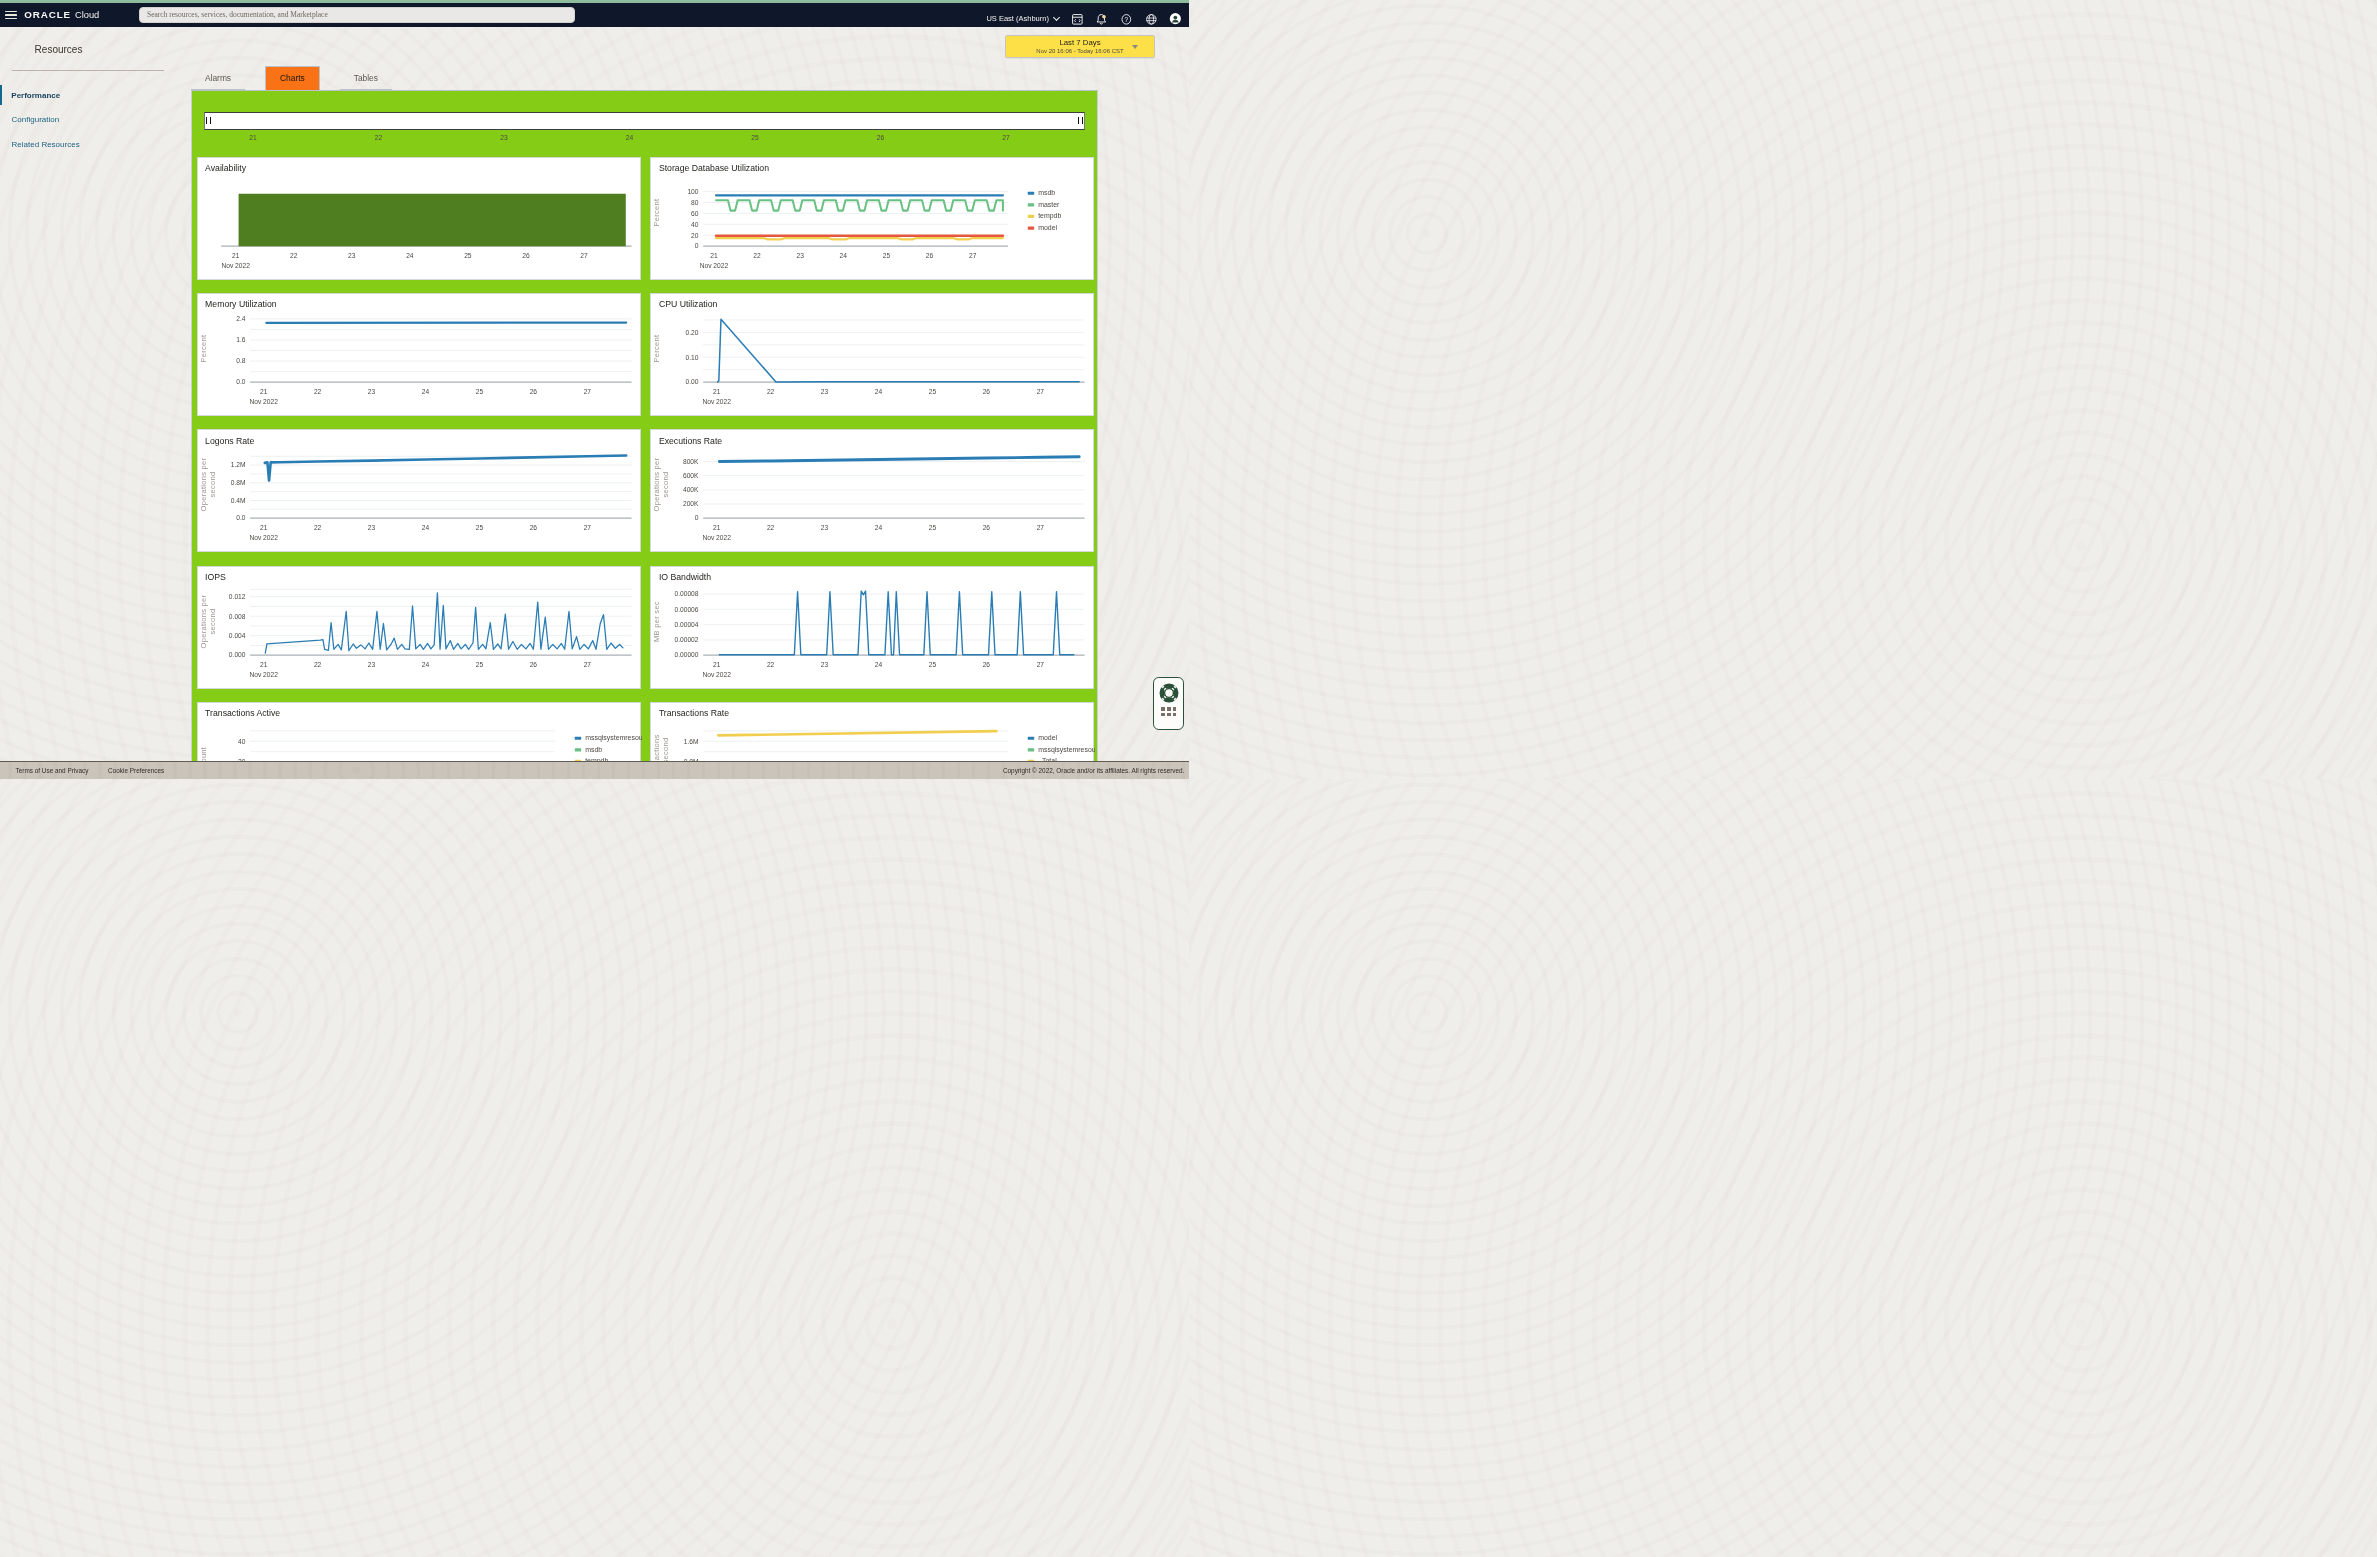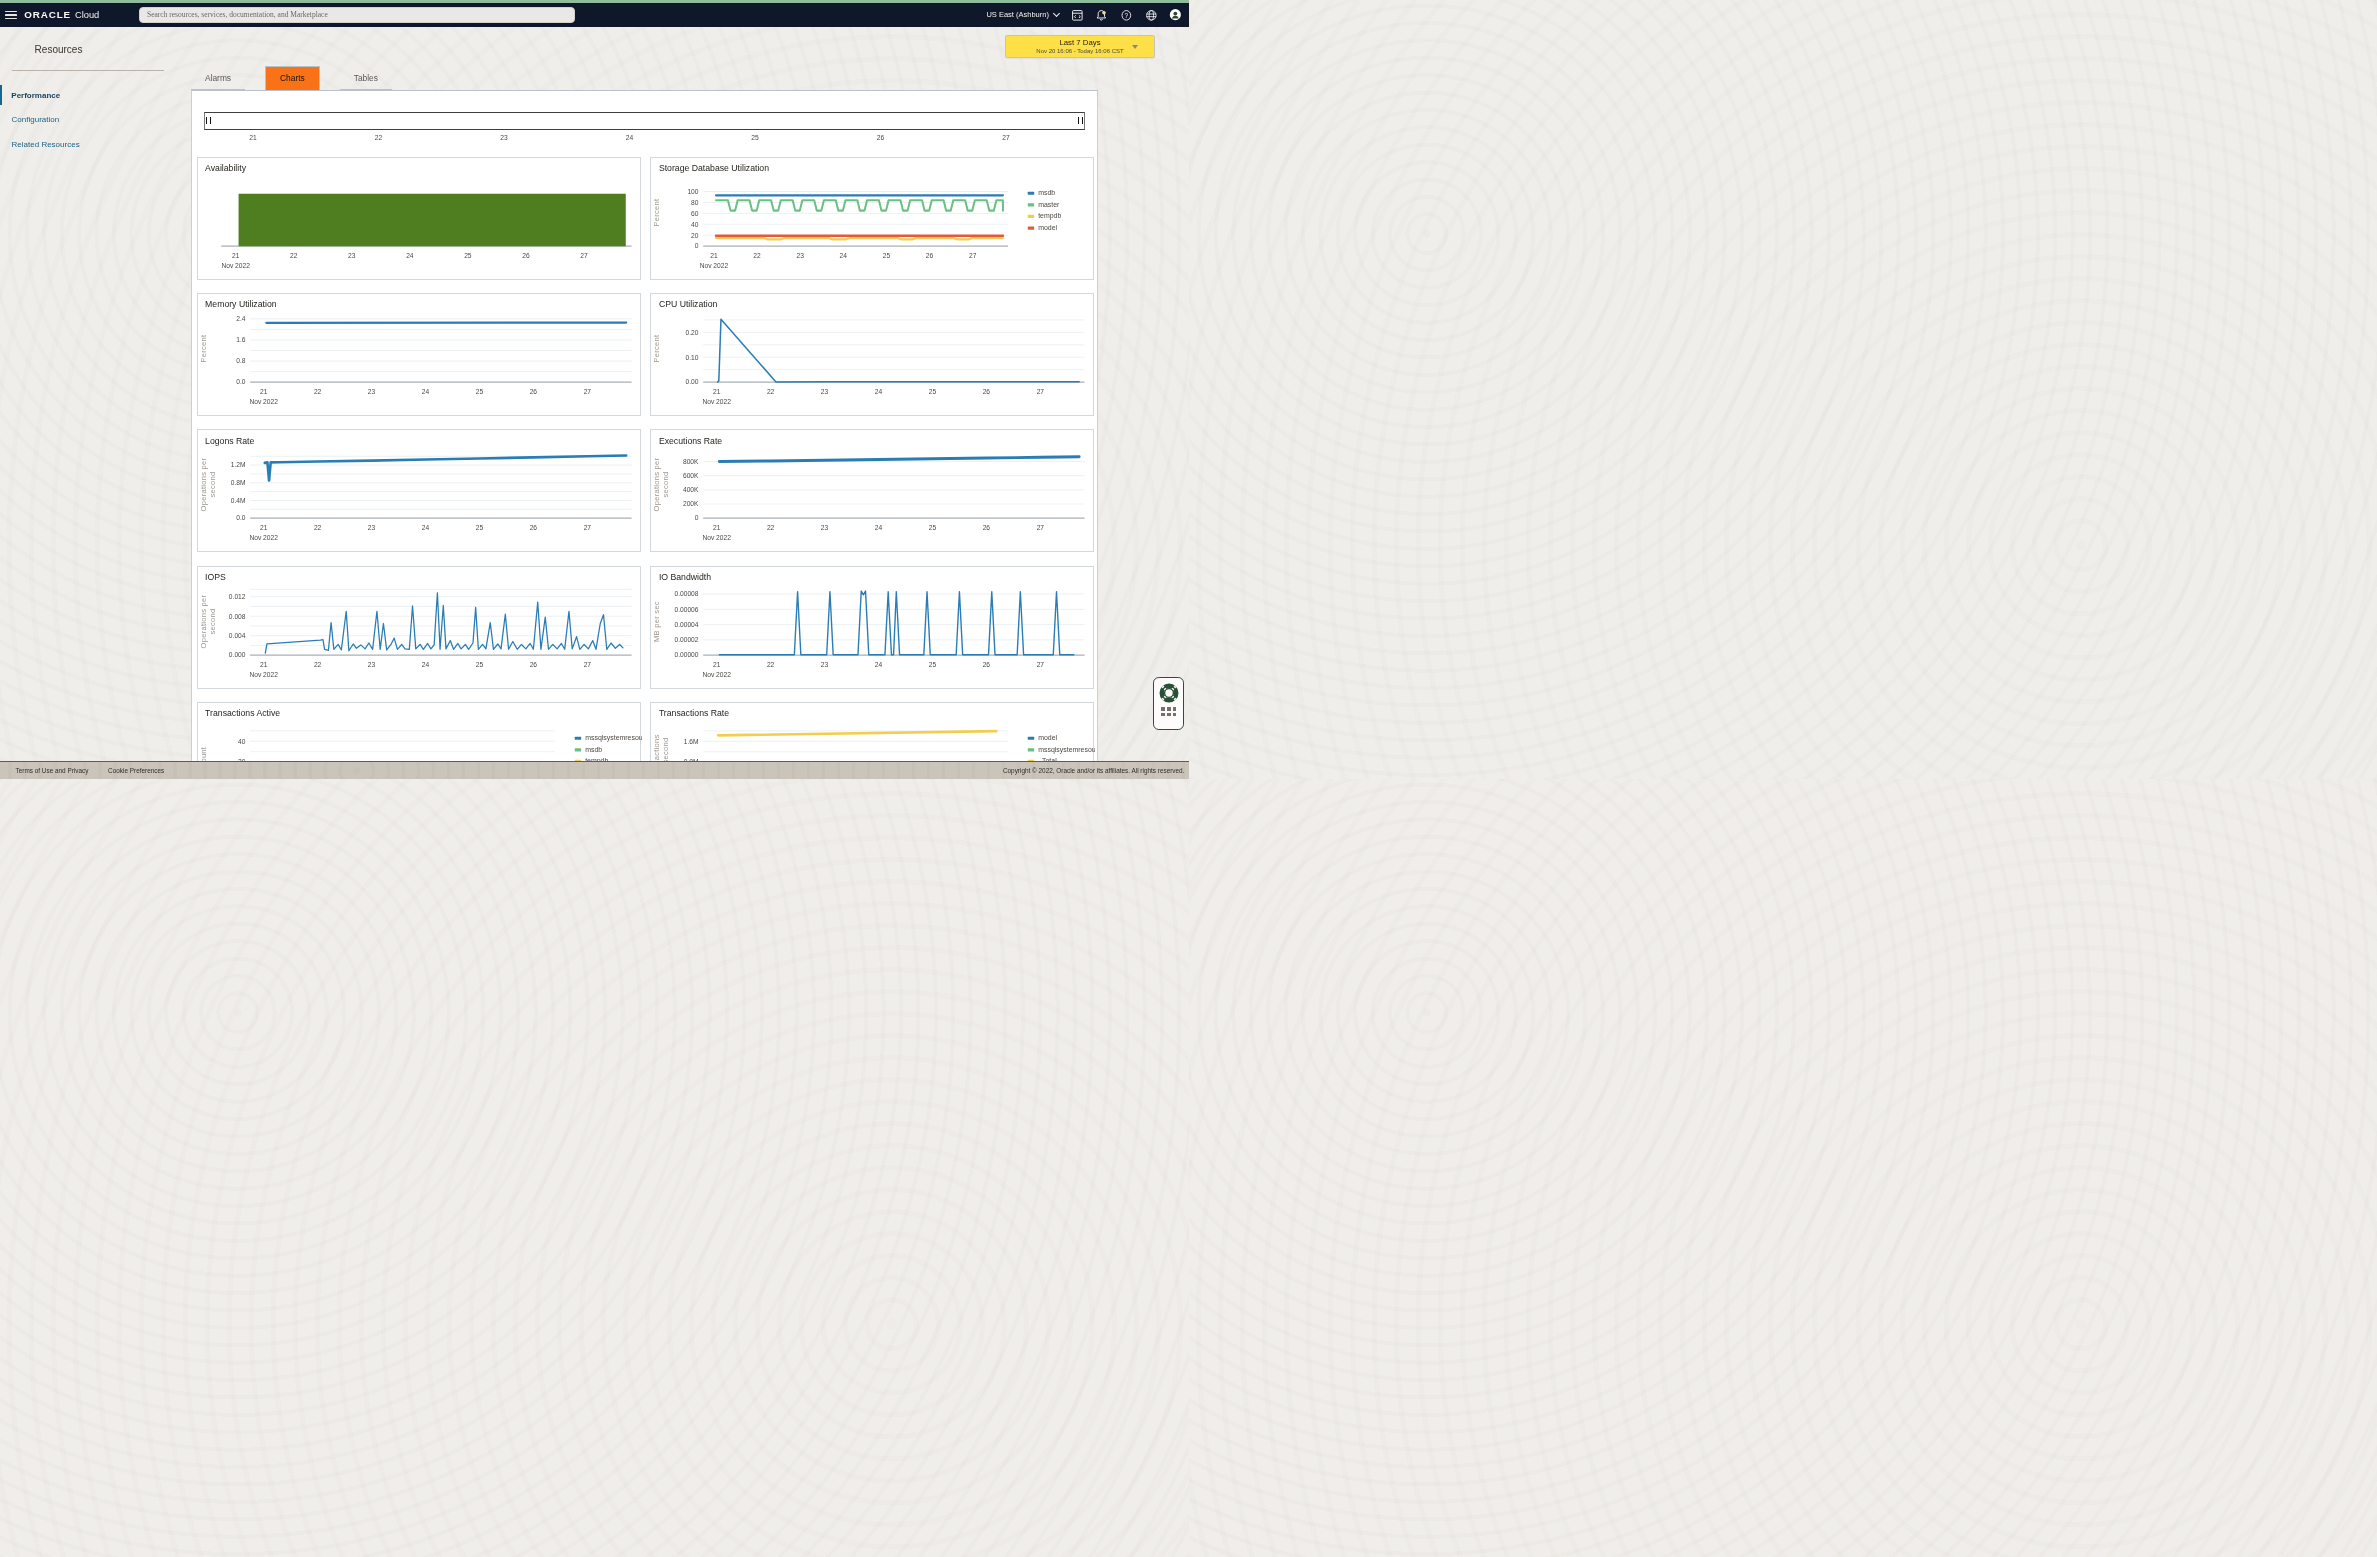--- a/index.html
+++ b/index.html
@@ -11,21 +11,21 @@
   .topstrip{height:2.9px;background:#8fbc9d;}
   .header{height:24px;background:#0f172a;display:flex;align-items:center;position:relative;color:#fff;}
   .hamburger{width:12px;height:8.7px;display:flex;flex-direction:column;justify-content:space-between;margin-left:5.2px;cursor:pointer;}
   .hamburger span{display:block;height:1.5px;background:#e9e5df;border-radius:0.6px;}
   .logo{margin-left:7px;display:flex;align-items:baseline;white-space:nowrap;}
   .logo .l1{font-size:9.8px;font-weight:bold;letter-spacing:0.9px;color:#fbfaf8;}
   .logo .l2{font-size:9.3px;font-weight:300;margin-left:4px;color:#f3f1ed;}
   .search{position:absolute;left:139px;top:4px;width:436px;height:16px;background:#e9e8e6;border:0.6px solid #d5d2ce;
     border-radius:4px;font-size:7.5px;color:#555049;padding:0 7px;box-sizing:border-box;outline:none;font-family:Liberation Serif, serif;}
   .search::placeholder{color:#6d6862;}
-  .hdr-right{position:absolute;right:7px;top:0;height:24px;display:flex;align-items:center;gap:12px;}
+  .hdr-right{position:absolute;right:7px;top:0;height:32px;display:flex;align-items:center;gap:12px;}
   .region{display:flex;align-items:center;gap:4.6px;font-size:7.5px;color:#f4f2ee;cursor:pointer;}
   .chev{width:4px;height:4px;border-right:0.9px solid #f4f2ee;border-bottom:0.9px solid #f4f2ee;transform:rotate(45deg);margin-top:-2.3px;}
   .hicon{width:12.7px;height:12.7px;display:flex;align-items:center;justify-content:center;cursor:pointer;position:relative;}
   
   .sidebar{position:absolute;left:0;top:27px;width:174px;}
   .sidebar h1{margin:17.4px 0 0 11.6px;font-size:10px;font-weight:400;color:#3a362f;padding-left:23px;}
   .side-divider{margin:15px 0 0 11.6px;width:152px;border-top:0.6px solid #b9b3ab;}
   .sidenav{margin-top:14px;}
   .sidenav .item{padding:5.2px 0 5.2px 11.6px;font-size:8px;color:#1e6484;cursor:pointer;margin-bottom:5.2px;}
   .sidenav .item.active{border-left:2.3px solid #13688c;padding-left:9.3px;color:#163f5c;font-weight:bold;}
@@ -34,21 +34,21 @@
     border-radius:2.3px;box-shadow:0 0.6px 1.2px rgba(0,0,0,0.06);cursor:pointer;text-align:center;z-index:3;}
   .datebox .d1{font-size:7.8px;color:#26221d;margin-top:2.3px;}
   .datebox .d2{font-size:6px;color:#4c4741;margin-top:0.6px;}
   .datebox .tri{position:absolute;right:16px;top:8.7px;width:0;height:0;border-left:3.5px solid transparent;
     border-right:3.5px solid transparent;border-top:4px solid #8b8680;}
   
   .tabs{position:absolute;left:191px;top:66px;display:flex;align-items:flex-end;height:24px;z-index:2;gap:20px;}
   .tab{padding:0 14px;line-height:22px;font-size:8.4px;color:#5d5952;cursor:pointer;border-bottom:0.6px solid #b9c2cb;}
   .tab.active{background:#f97316;border:0.6px solid #b9c2cb;border-bottom:none;line-height:23px;font-weight:normal;color:#17140f;}
   
-  .panel{position:absolute;left:191px;top:90px;width:907px;height:672px;background:#ffffff;
+  .panel{position:absolute;left:191px;top:90px;width:907px;height:672px;background:#84cc16;
     border:0.6px solid #c9cfd4;border-top:0.6px solid #b9c2cb;box-sizing:border-box;overflow:hidden;z-index:1;}
   .slider-row{margin:21px 11.6px 0 11.6px;height:15.6px;background:#fff;border-top:1.4px solid #3e3e3e;
     border-bottom:1.4px solid #3e3e3e;border-left:0.6px solid #777;border-right:0.6px solid #777;position:relative;cursor:ew-resize;}
   .handle{position:absolute;top:4px;width:2.9px;height:7px;border-left:0.9px solid #111;border-right:0.9px solid #111;}
   .handle.left{left:1.7px;} .handle.right{right:1.7px;}
   .slider-ticks{position:relative;height:11.6px;margin:4px 11.6px 0 11.6px;font-size:6.7px;color:#4c4843;}
   .slider-ticks span{position:absolute;transform:translateX(-50%);}
   .st0{left:5.6%;} .st1{left:19.83%;} .st2{left:34.06%;} .st3{left:48.3%;} .st4{left:62.53%;} .st5{left:76.76%;} .st6{left:91.0%;}
   .charts-grid{display:grid;grid-template-columns:444px 444px;gap:13.3px 9.8px;margin:11.6px 3.5px 0 4.6px;}
   .card{width:444px;height:123px;border:0.6px solid #d3d8dc;position:relative;background:#fff;box-sizing:border-box;}

